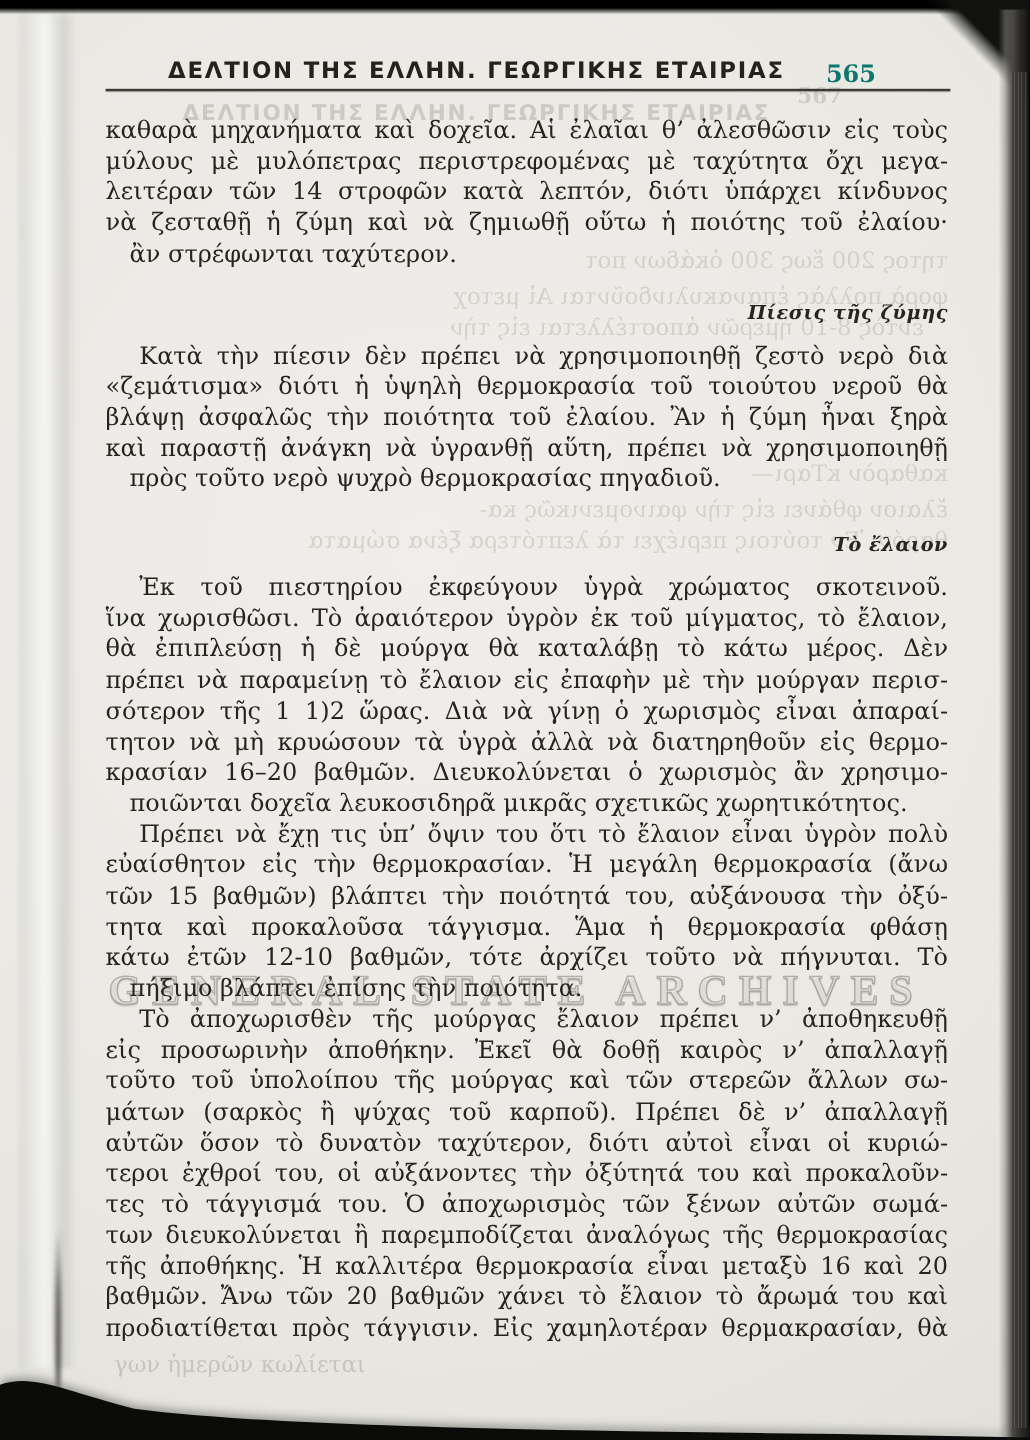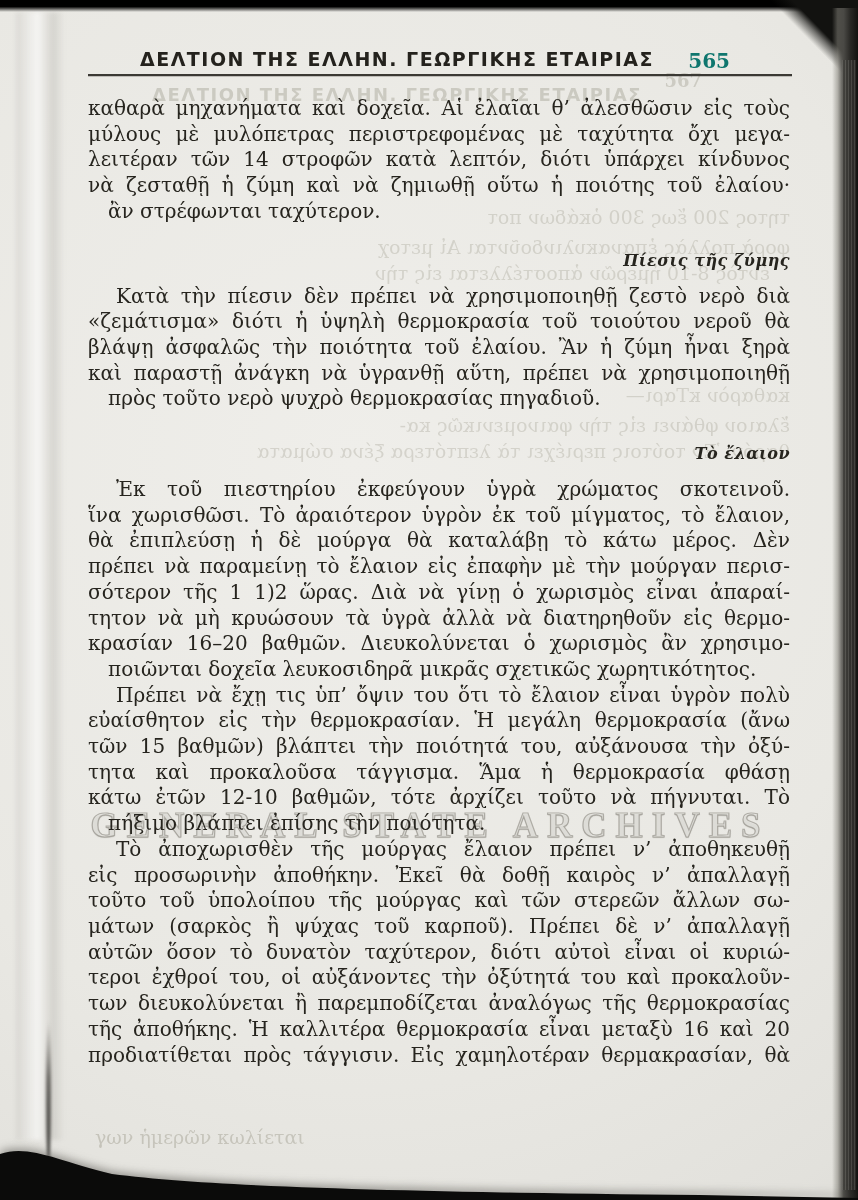--- a/index.html
+++ b/index.html
@@ -128,22 +128,24 @@
         <div class="line">κάτω ἐτῶν 12-10 βαθμῶν, τότε ἀρχίζει τοῦτο νὰ πήγνυται. Τὸ</div>
         <div class="line last">πήξιμο βλάπτει ἐπίσης τὴν ποιότητα.</div>
       </div>
       <div>
         <div class="line first">Τὸ ἀποχωρισθὲν τῆς μούργας ἔλαιον πρέπει ν’ ἀποθηκευθῇ</div>
         <div class="line">εἰς προσωρινὴν ἀποθήκην. Ἐκεῖ θὰ δοθῇ καιρὸς ν’ ἀπαλλαγῇ</div>
         <div class="line">τοῦτο τοῦ ὑπολοίπου τῆς μούργας καὶ τῶν στερεῶν ἄλλων σω-</div>
         <div class="line">μάτων (σαρκὸς ἢ ψύχας τοῦ καρποῦ). Πρέπει δὲ ν’ ἀπαλλαγῇ</div>
         <div class="line">αὐτῶν ὅσον τὸ δυνατὸν ταχύτερον, διότι αὐτοὶ εἶναι οἱ κυριώ-</div>
         <div class="line">τεροι ἐχθροί του, οἱ αὐξάνοντες τὴν ὀξύτητά του καὶ προκαλοῦν-</div>
+        <div class="line">τες τὸ τάγγισμά του. Ὁ ἀποχωρισμὸς τῶν ξένων αὐτῶν σωμά-</div>
         <div class="line">των διευκολύνεται ἢ παρεμποδίζεται ἀναλόγως τῆς θερμοκρασίας</div>
         <div class="line">τῆς ἀποθήκης. Ἡ καλλιτέρα θερμοκρασία εἶναι μεταξὺ 16 καὶ 20</div>
+        <div class="line">βαθμῶν. Ἄνω τῶν 20 βαθμῶν χάνει τὸ ἔλαιον τὸ ἄρωμά του καὶ</div>
         <div class="line">προδιατίθεται πρὸς τάγγισιν. Εἰς χαμηλοτέραν θερμακρασίαν, θὰ</div>
       </div>
     </div>
 
   <div class="left-crease"></div>
   <div class="crease-dark"></div>
   <div class="top-strip"></div>
   <div class="corner-tr"></div>
   <div class="right-band"></div>
   <div class="right-streaks"></div>

